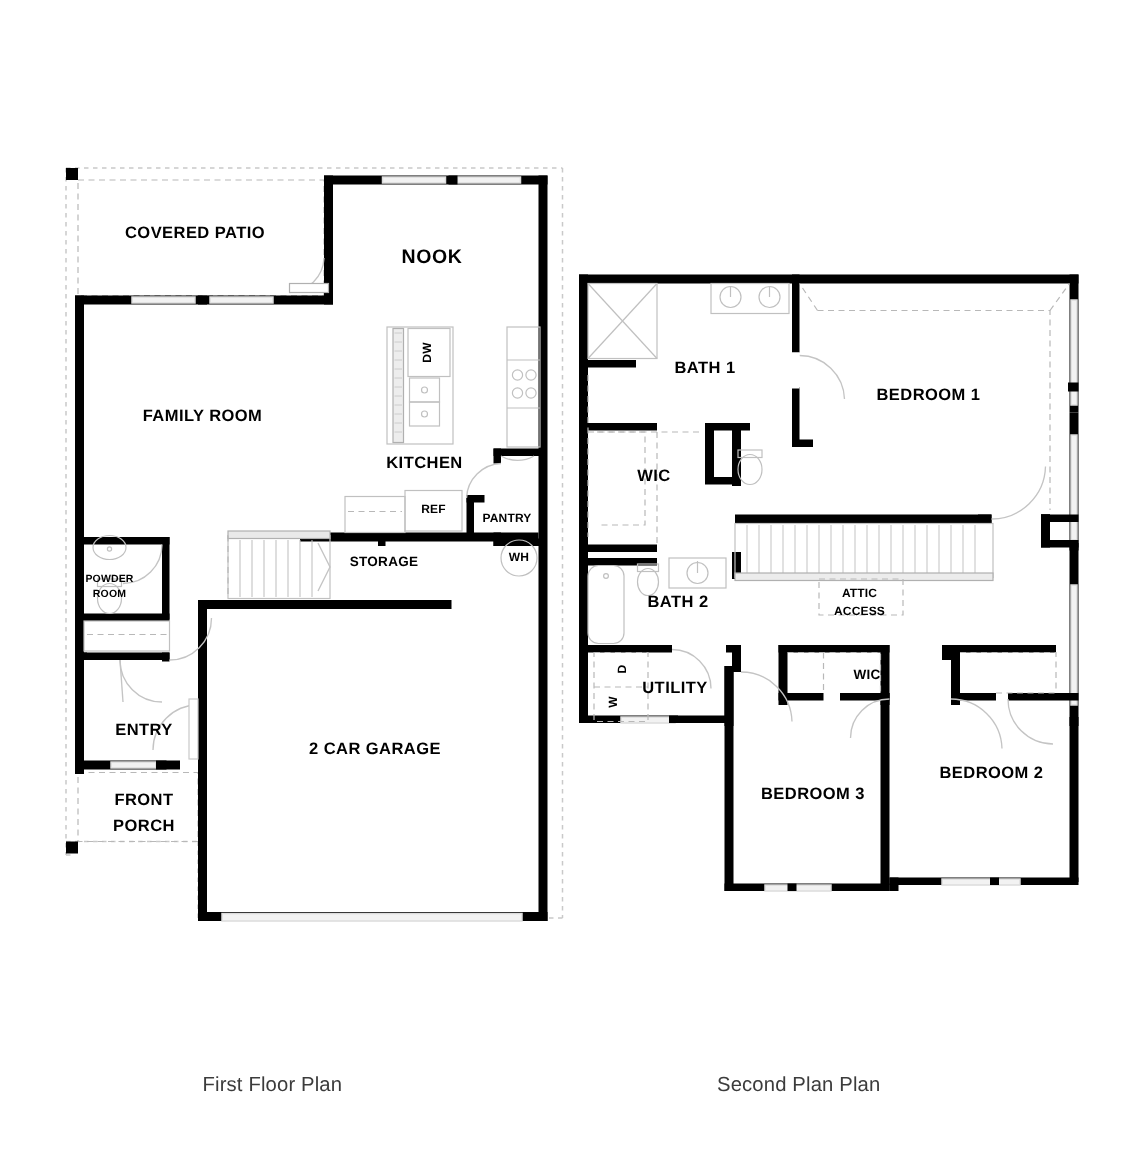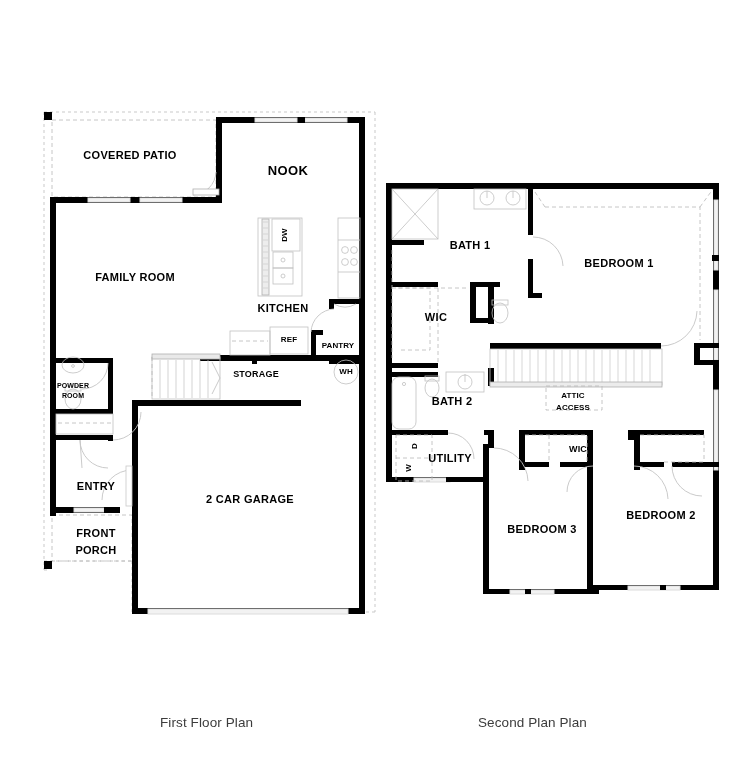--- a/index.html
+++ b/index.html
@@ -45,21 +45,21 @@
   .s8  { font-size: 8px;  letter-spacing: 0.1px; }
   .s7  { font-size: 7px;  letter-spacing: 0.1px; }
   .caption {
     position: absolute;
     font-family: "Liberation Sans", sans-serif;
     font-size: 13.5px;
     color: #3c3c3c;
     letter-spacing: 0.1px;
     white-space: nowrap;
   }
-  #cap-first  { left: 160px; top: 715px; }
+  #cap-first  { left: 135px; top: 715px; }
   #cap-second { left: 478px; top: 715px; }
 </style>
 </head>
 <body>
 
 <div id="plan-root">
 
   <svg id="floorplan" viewBox="0 0 754 768">
 
     <g id="first-floor-group">

